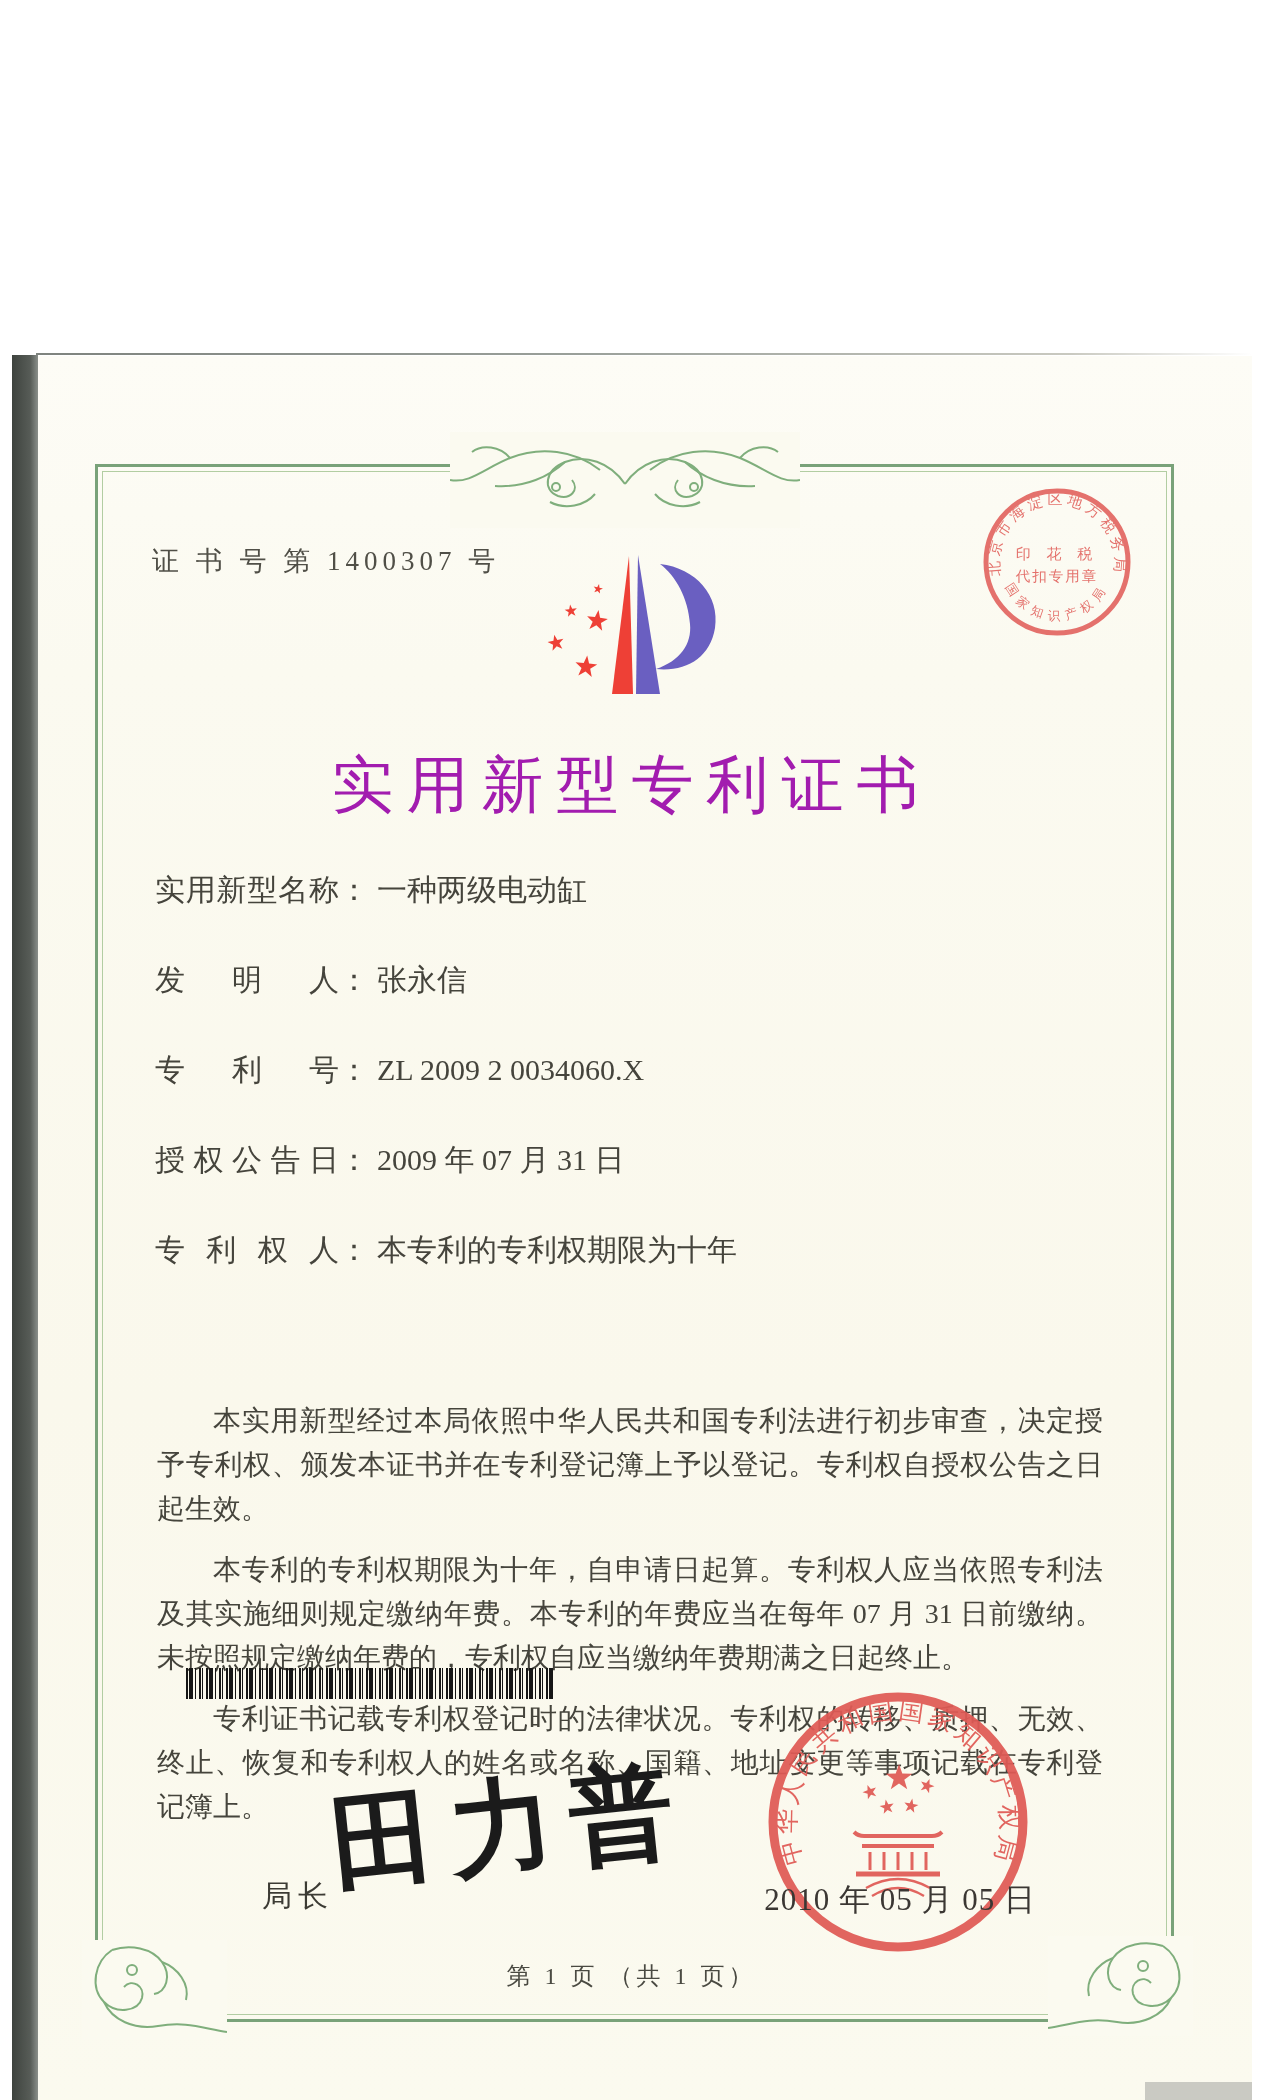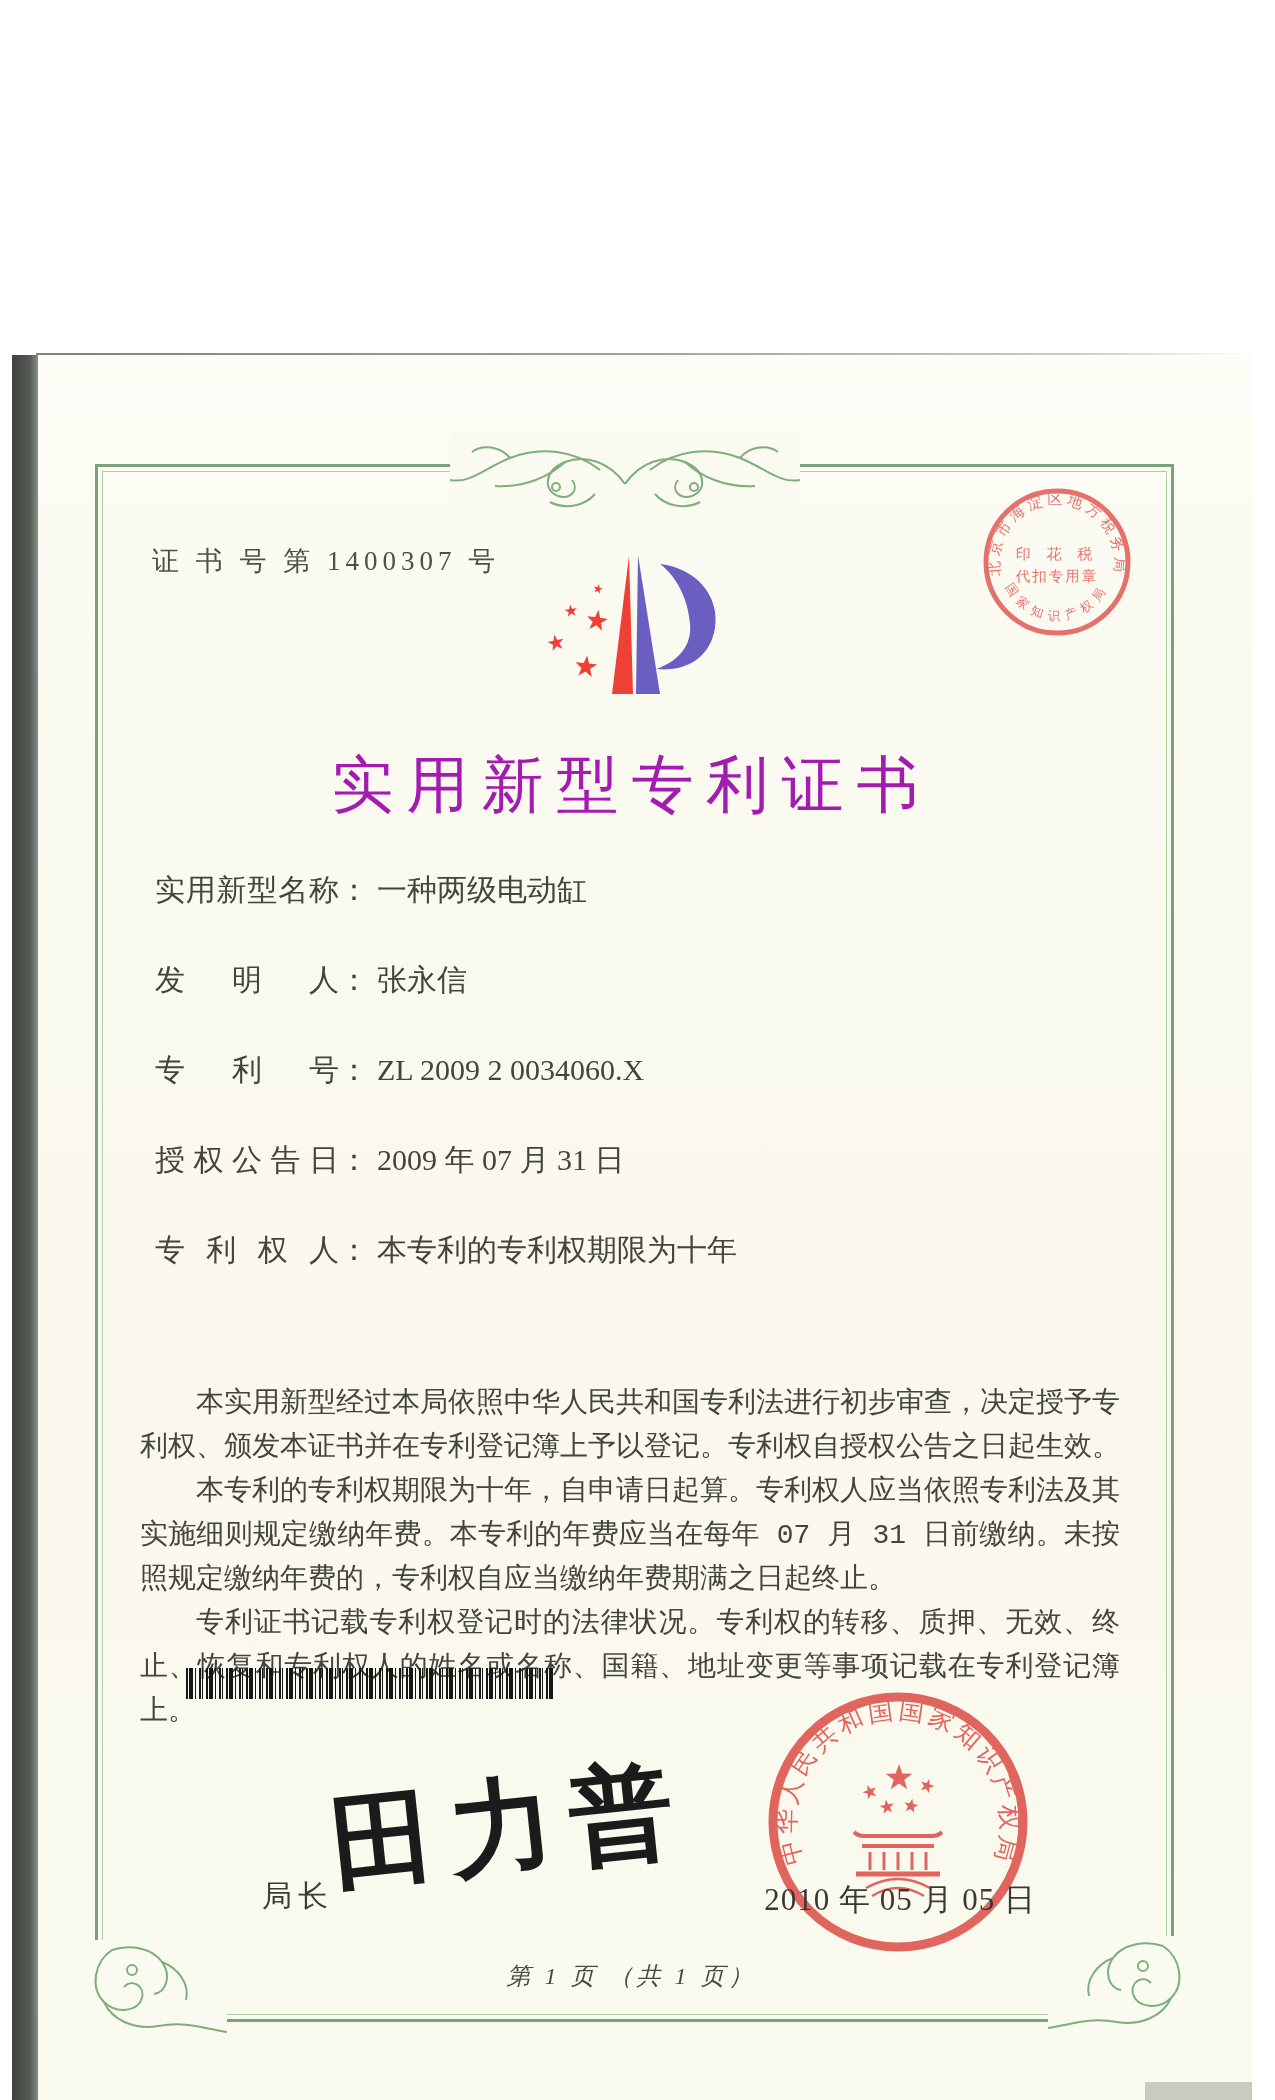--- a/index.html
+++ b/index.html
@@ -24,35 +24,35 @@
   
   #cert-number{left:152px;top:543px;font-size:27px;letter-spacing:5px;color:#504f47;}
   #title{left:95px;top:696px;width:1073px;text-align:center;font-size:62px;letter-spacing:13px;
          color:#a21caf;font-weight:500;margin-top:47px;}
   #fields{left:155px;top:872px;width:900px;color:#45443c;font-size:30px;}
   .field-row{line-height:36px;margin-bottom:54px;white-space:nowrap;}
   .flabel{display:inline-block;width:184px;text-align:justify;text-align-last:justify;vertical-align:bottom;}
   .fcolon{display:inline-block;margin-right:8px;}
   #body-text{left:140px;top:1382px;width:980px;font-size:28px;line-height:44px;color:#45443c;
          text-align:justify;}
-  #body-text p{margin:0;text-indent:2em;font-family:Liberation Mono, monospace;}
+  #body-text p{margin:17px;text-indent:2em;}
   #barcode{left:186px;top:1668px;width:368px;height:31px;
      background:repeating-linear-gradient(90deg,
        #161616 0px,#161616 2px,rgba(0,0,0,0) 2px,rgba(0,0,0,0) 3px,
        #161616 3px,#161616 7px,rgba(0,0,0,0) 7px,rgba(0,0,0,0) 9px,
        #161616 9px,#161616 10px,rgba(0,0,0,0) 10px,rgba(0,0,0,0) 13px,
        #161616 13px,#161616 15px,rgba(0,0,0,0) 15px,rgba(0,0,0,0) 16px,
        #161616 16px,#161616 17px,rgba(0,0,0,0) 17px,rgba(0,0,0,0) 20px);}
   #signer-title{left:262px;top:1876px;font-size:30px;color:#3c3b34;letter-spacing:6px;}
   #signature{left:330px;top:1758px;font-size:104px;color:#1b1b1b;font-weight:bold;
          transform:rotate(-6deg);letter-spacing:16px;font-family:"DejaVu Serif",serif;z-index:6;}
   #seal-date{left:740px;top:1879px;width:320px;text-align:center;font-size:31px;color:#3b3733;
          letter-spacing:1px;z-index:7;}
   #page-footer{left:95px;top:1960px;width:1073px;text-align:center;font-size:24px;
-         letter-spacing:4px;color:#4a4a42;font-style:italic;}
+         letter-spacing:4px;color:#4a4a42;}
   .seal{z-index:5;}
 </style>
 </head>
 <body>
 
 <div id="canvas">
 
   <div class="abs" id="paper"></div>
   <div class="abs" id="paper-top-edge"></div>
   <div class="abs" id="paper-left-edge"></div>

